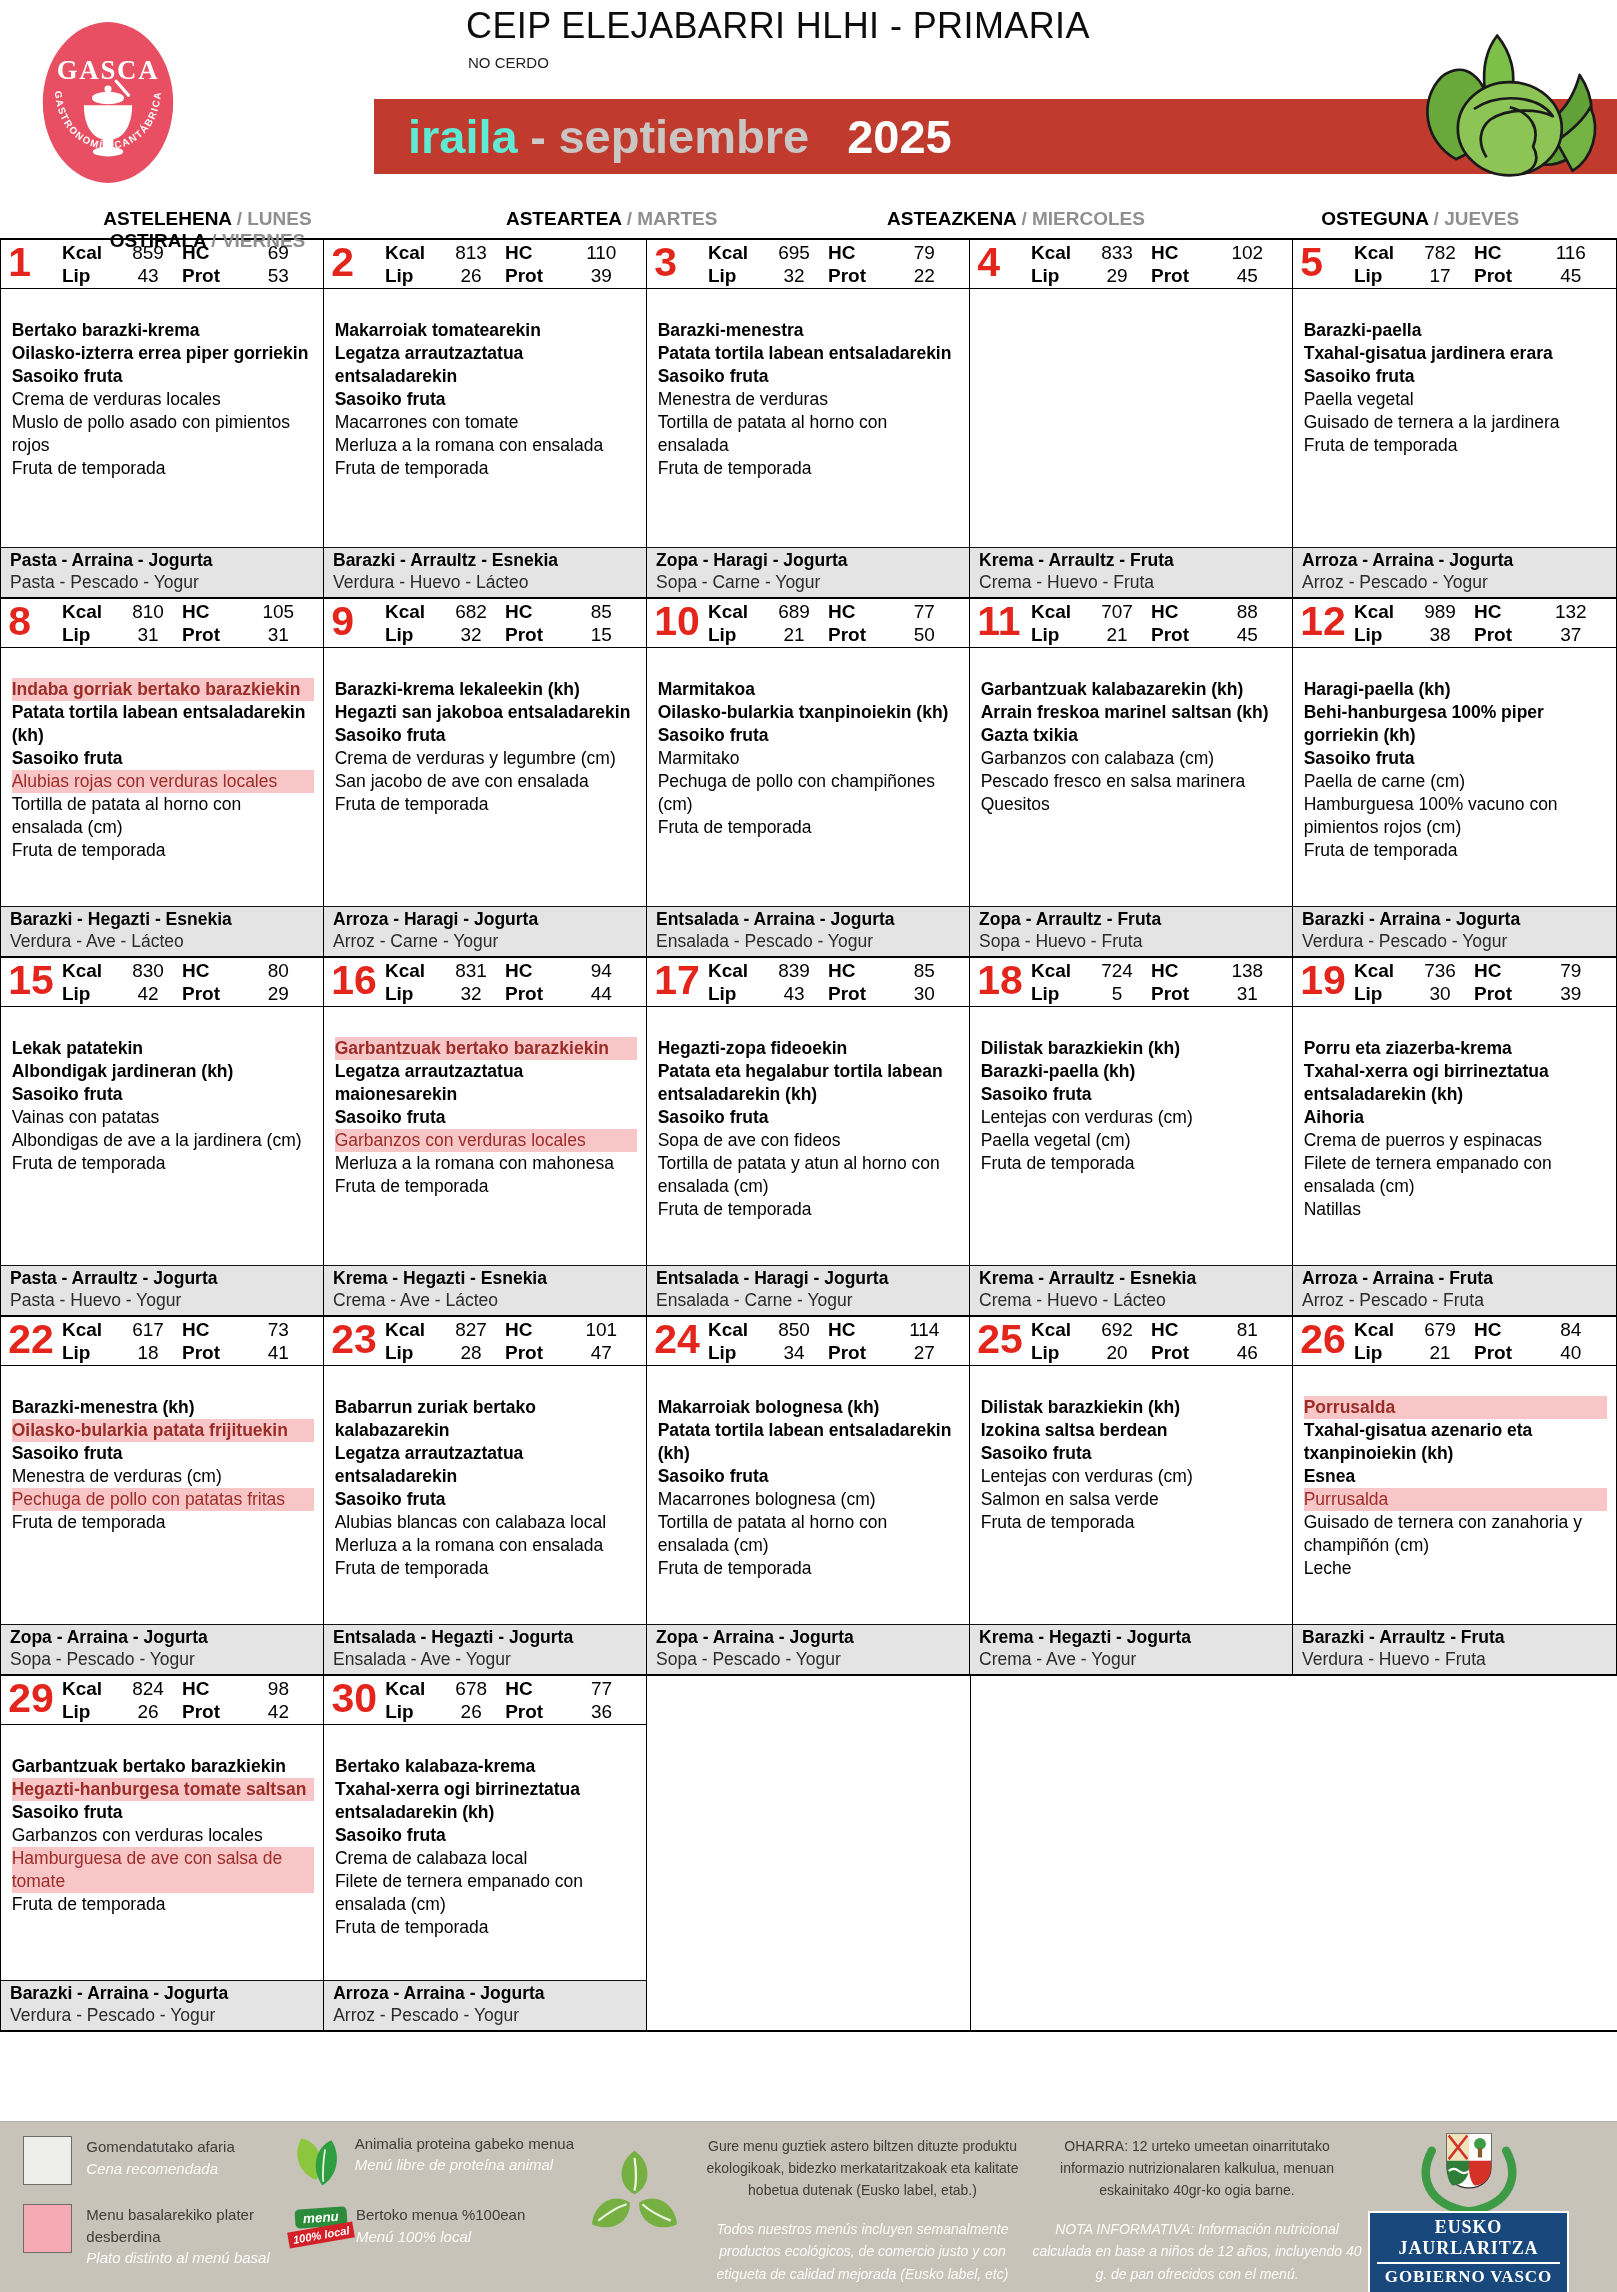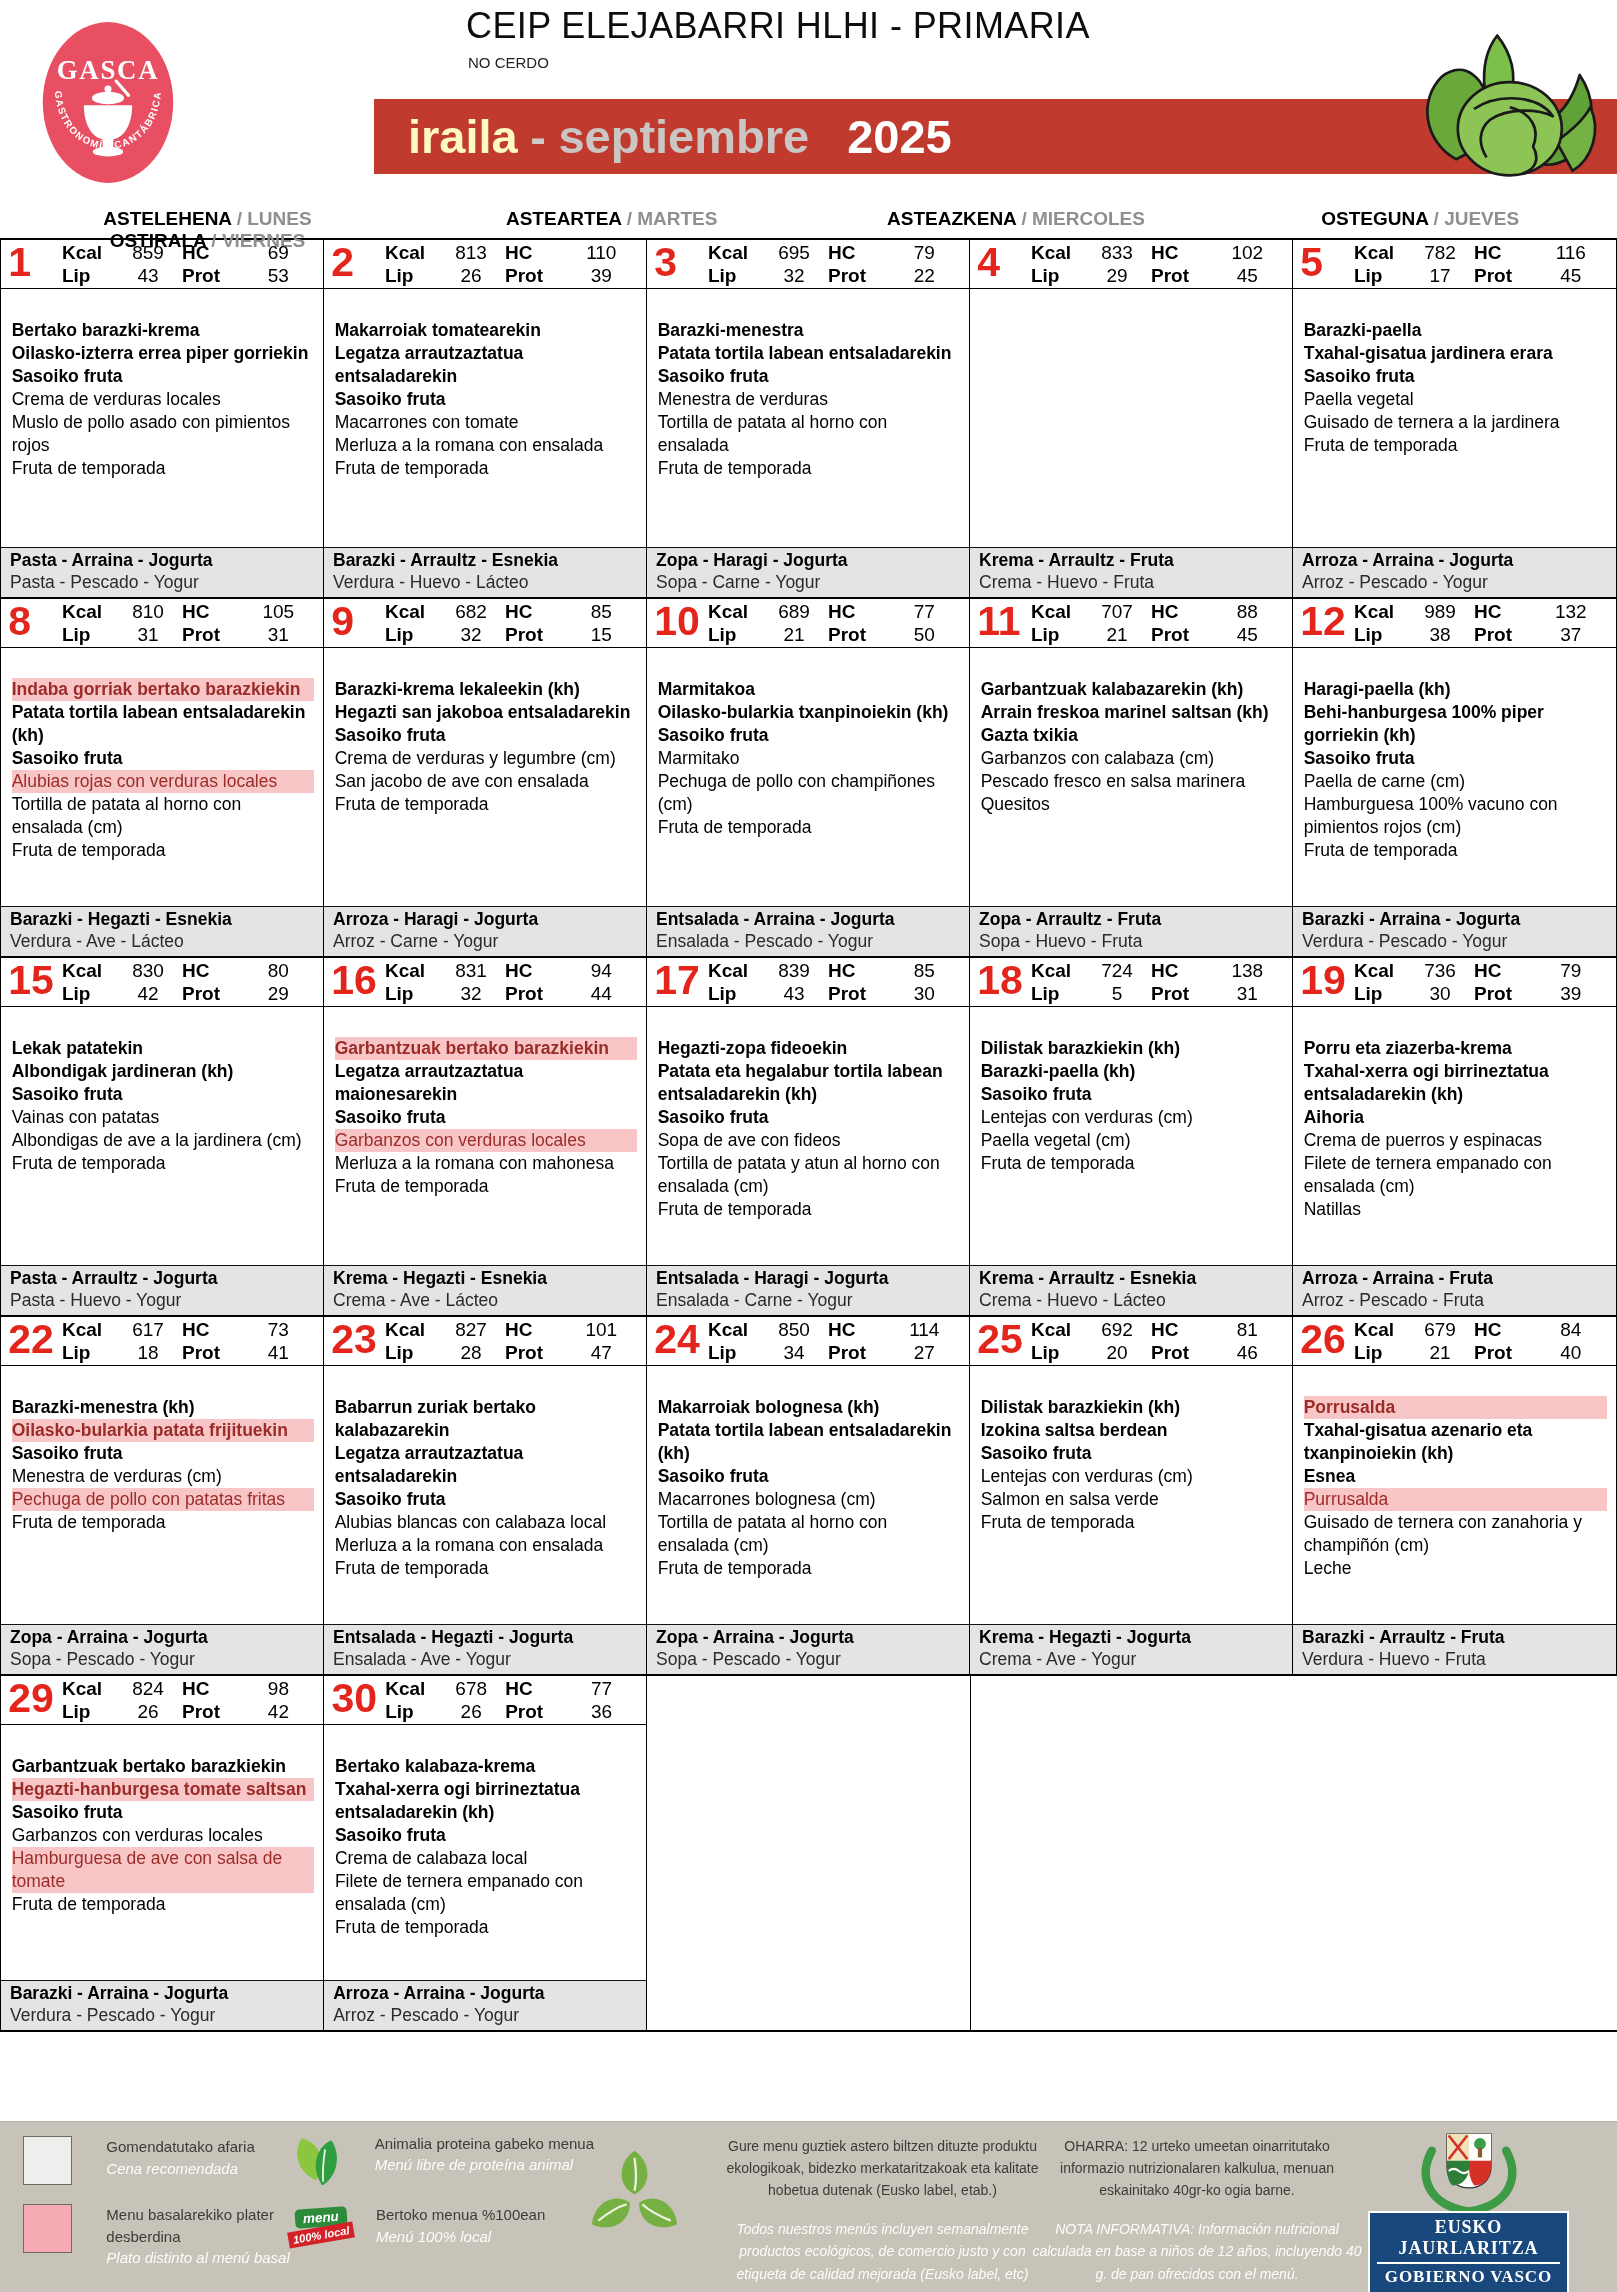--- a/index.html
+++ b/index.html
@@ -6,21 +6,21 @@
   body{font-family:"Liberation Sans", sans-serif; color:#000;}
   #page{position:relative;width:1617px;height:2293px;background:#fff;overflow:hidden;}
 
   
   #header{position:relative;height:208px;}
   #gasca-logo{position:absolute;left:41px;top:19.7px;}
   #school-title{position:absolute;left:466px;top:5.4px;font-size:36px;letter-spacing:0.4px;color:#0d0d0d;}
   #school-subtitle{position:absolute;left:468px;top:54px;font-size:15px;color:#222;}
   #month-banner{position:absolute;left:374px;top:99px;right:0;height:75px;background:#c03a2e;
     display:flex;align-items:center;padding-left:34px;font-weight:bold;font-size:47px;white-space:pre;}
-  #month-banner .eu{color:#fef9c3;}
+  #month-banner .eu{color:#5eead4;}
   #month-banner .sep{color:#cfcac7;padding:0 12.5px;}
   #month-banner .es{color:#c9c6c3;}
   #month-banner .yr{color:#fff;margin-left:38px;}
   #cabbage{position:absolute;right:5.4px;top:23px;}
 
   
   #weekday-row{display:grid;grid-template-columns:repeat(4,1fr);height:29.6px;align-items:center;text-align:center;}
   .wh-cell{padding-left:10.7px;font-size:19px;font-weight:bold;white-space:nowrap;}
   .wh-cell .es,.wh-cell .sep{color:#8f8f8f;}
 
@@ -42,21 +42,21 @@
   .mi{margin:0;}
   .mi.b{font-weight:bold;}
   .mi.hl{background:#f9c6c8;color:#9b2d28;}
   .cat-footer{flex:none;margin-top:auto;border-top:1.8px solid #111;background:#e4e4e4;
     padding:1.8px 9px 3.6px 9px;font-size:17.5px;line-height:21.5px;}
   .cat-footer .eu{font-weight:bold;}
   .cat-footer .es{color:#2a2a2a;}
 
   
   #legend{position:absolute;left:0;right:0;top:2121px;height:170px;background:#c7c3b9;border-top:1.8px solid #b4b0a6;}
-  .lg-item{position:absolute;display:flex;gap:20px;}
+  .lg-item{position:absolute;display:flex;}
   .lg-text{font-size:15px;line-height:21.5px;color:#3d3c36;}
   .lg-text .es{color:#fdfdf8;font-style:italic;}
   .lg-small .lg-text{font-size:14px;line-height:22.4px;text-align:center;}
   .swatch{width:47px;height:47px;border:1.8px solid #6d6c66;flex:none;margin-right:14.3px;}
   .swatch.white{background:#eeeeec;}
   .swatch.pink{background:#f6aab4;}
   .badge{flex:none;width:59px;margin-right:9px;position:relative;height:50px;}
   .badge .top{position:absolute;left:7.2px;top:3.6px;background:#2c8c3c;color:#fff;font-style:italic;
     font-weight:bold;font-size:13.4px;padding:1.8px 8px;border-radius:4.5px;transform:rotate(-4deg);}
   .badge .bottom{position:absolute;left:0px;top:23px;background:#d42027;color:#fff;font-weight:bold;

